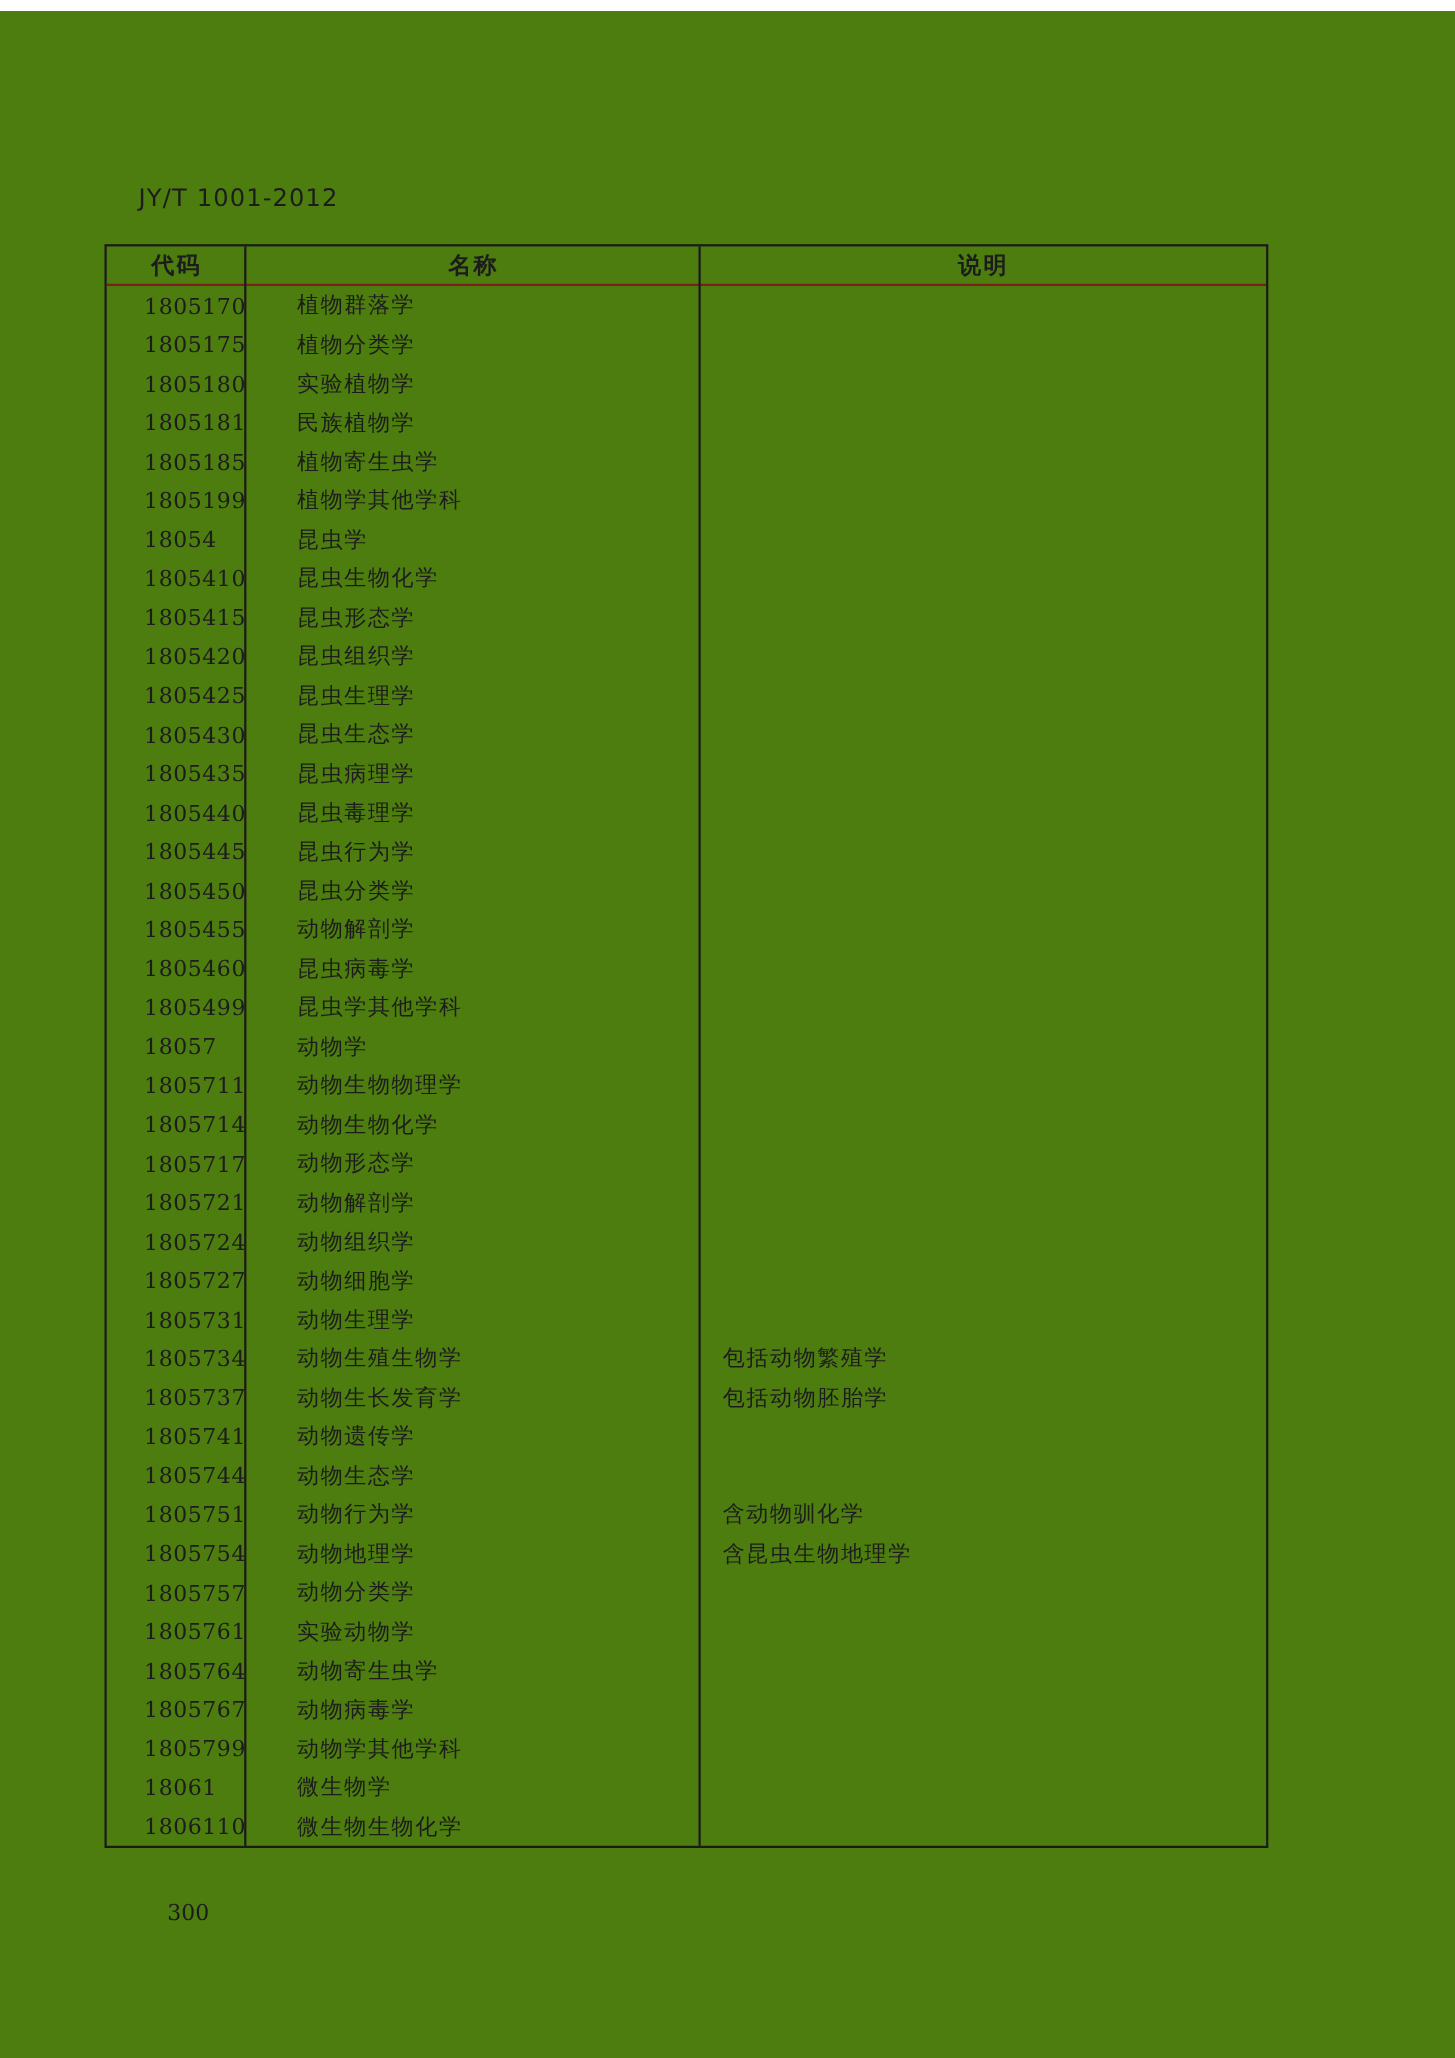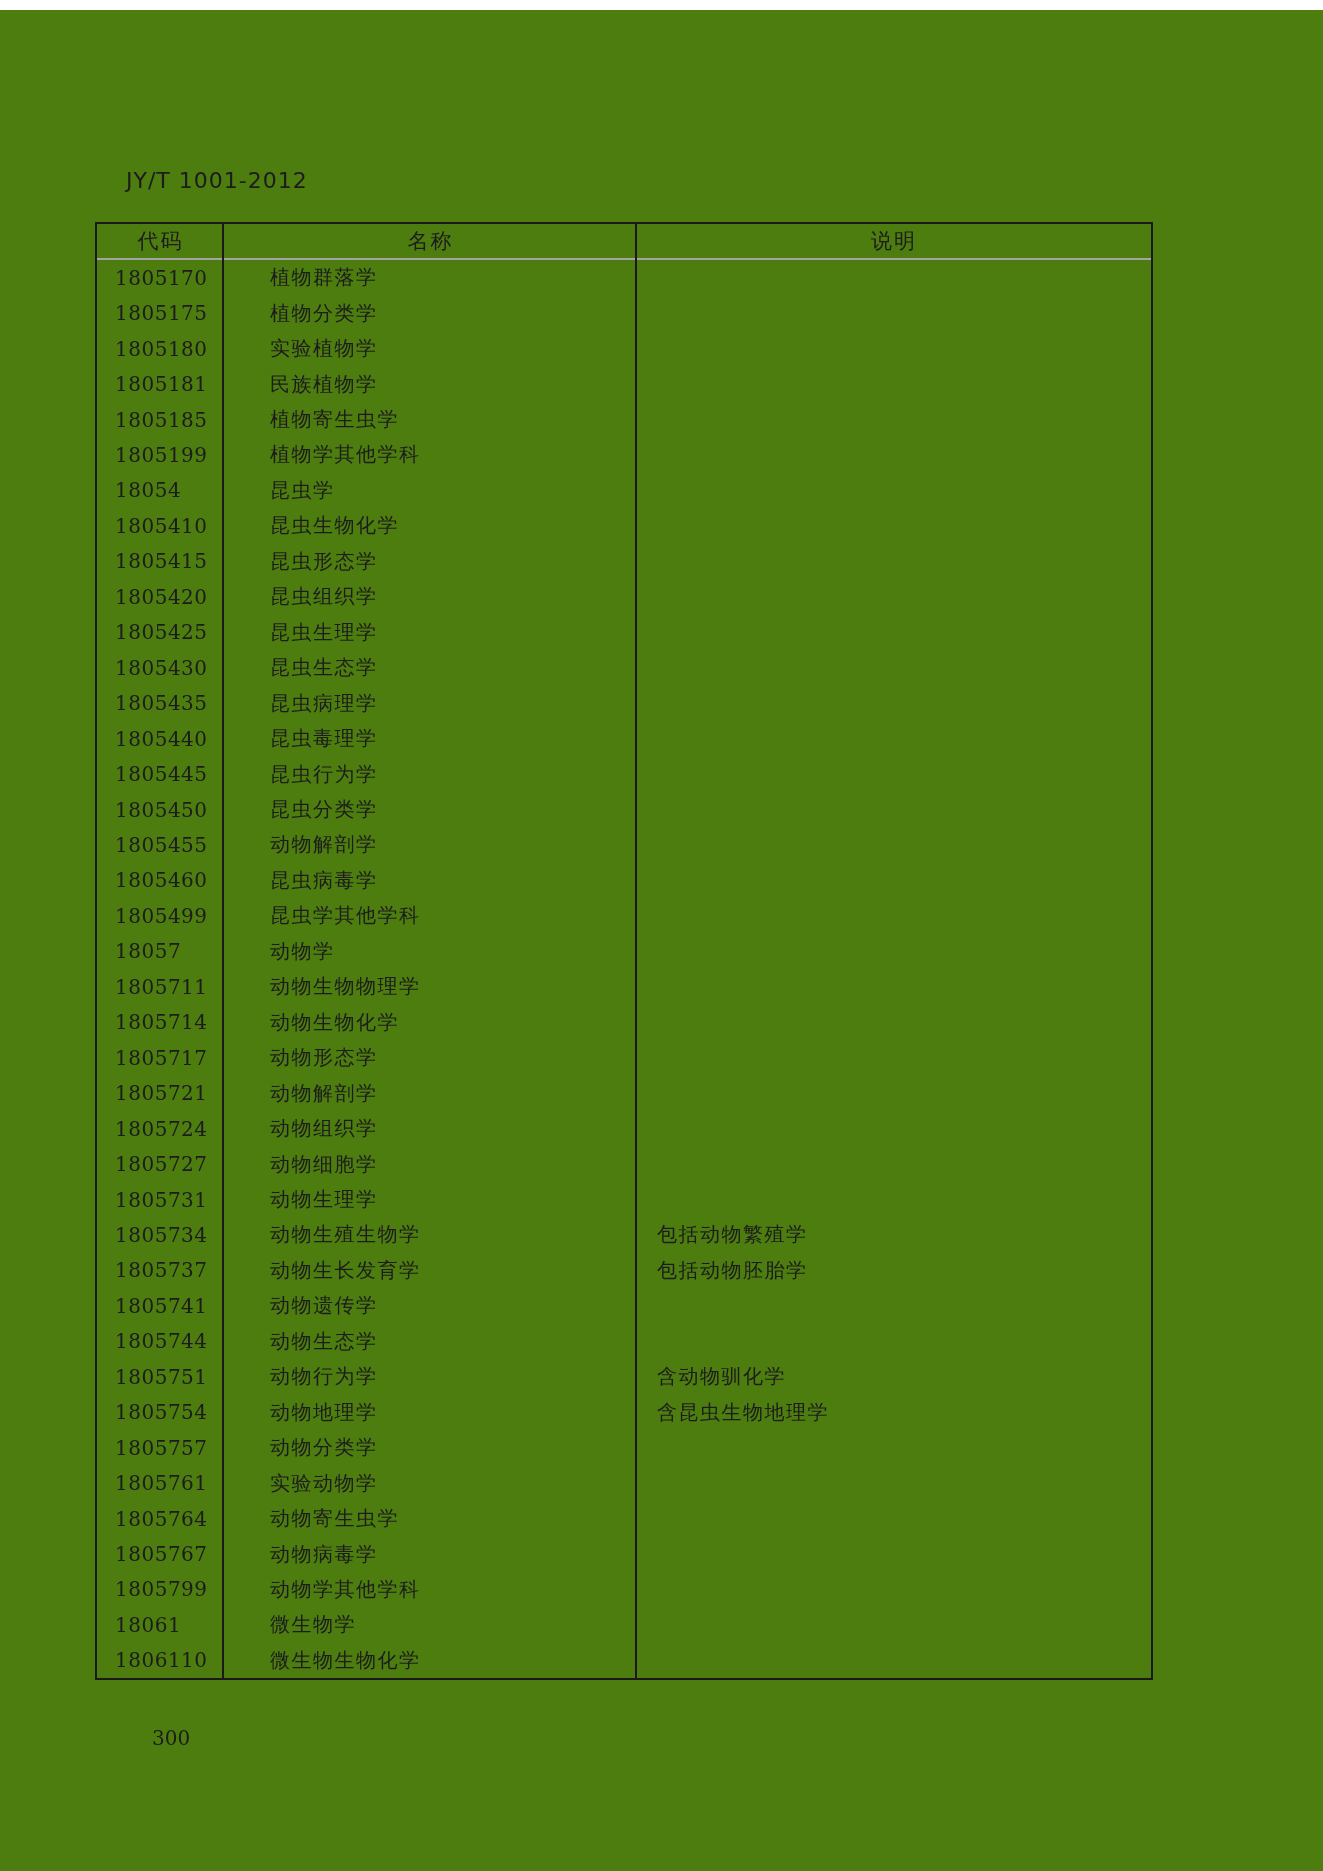--- a/index.html
+++ b/index.html
@@ -39,24 +39,24 @@
     top: 0;
     bottom: 0;
     width: 2px;
     background: #1a1a1a;
   }
   .vline-1 { left: 125px; }
   .vline-2 { left: 538px; }
   .thead {
     display: flex;
     height: 36px;
-    border-bottom: 2px solid #a3a3a3;
+    border-bottom: 2px solid #7f1d1d;
     align-items: center;
     font-family: "DejaVu Sans", "Liberation Sans", sans-serif;
-    font-weight: 400;
+    font-weight: 700;
     font-size: 21px;
     letter-spacing: 2px;
   }
   .th { text-align: center; }
   .th-code { width: 127px; }
   .th-name { width: 413px; }
   .th-note { flex: 1; }
   .tbody {
     display: flex;
     flex-direction: column;
@@ -64,21 +64,21 @@
   }
   .row {
     flex: 1;
     display: flex;
     align-items: center;
     font-size: 20px;
   }
   .cell { overflow: hidden; white-space: nowrap; }
   .cell-code {
     width: 133px;
-    padding-left: 18px;
+    padding-left: 34px;
     letter-spacing: 0.5px;
     font-family: "DejaVu Serif", "Liberation Serif", serif;
   }
   .cell-name {
     width: 413px;
     padding-left: 40px;
     letter-spacing: 1.5px;
   }
   .cell-note {
     flex: 1;

